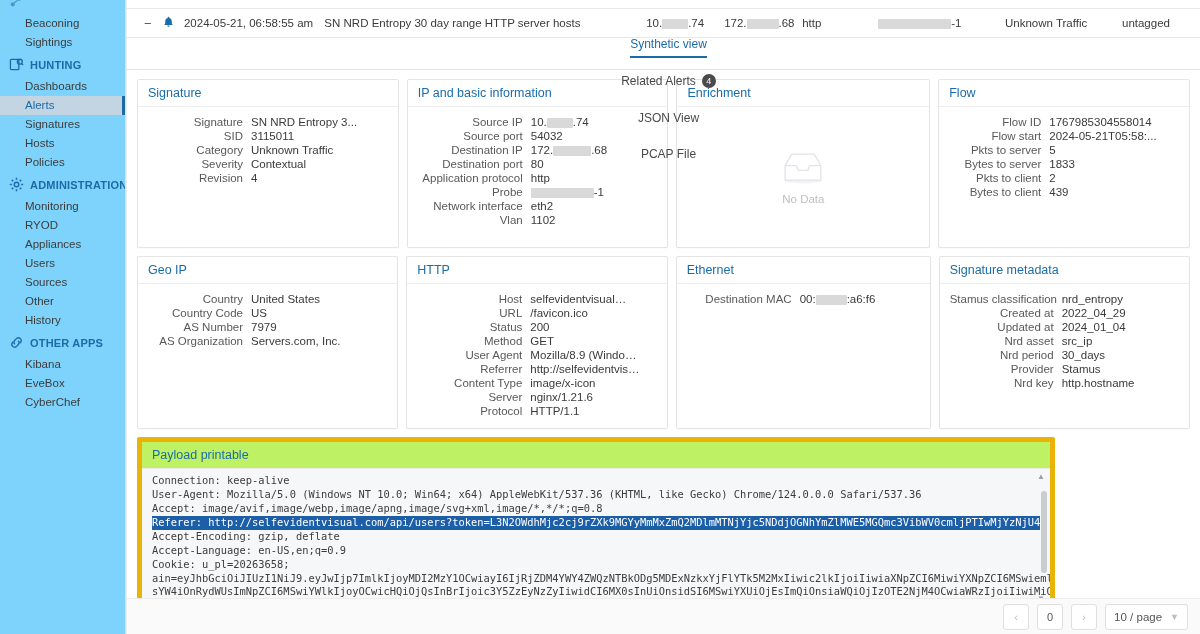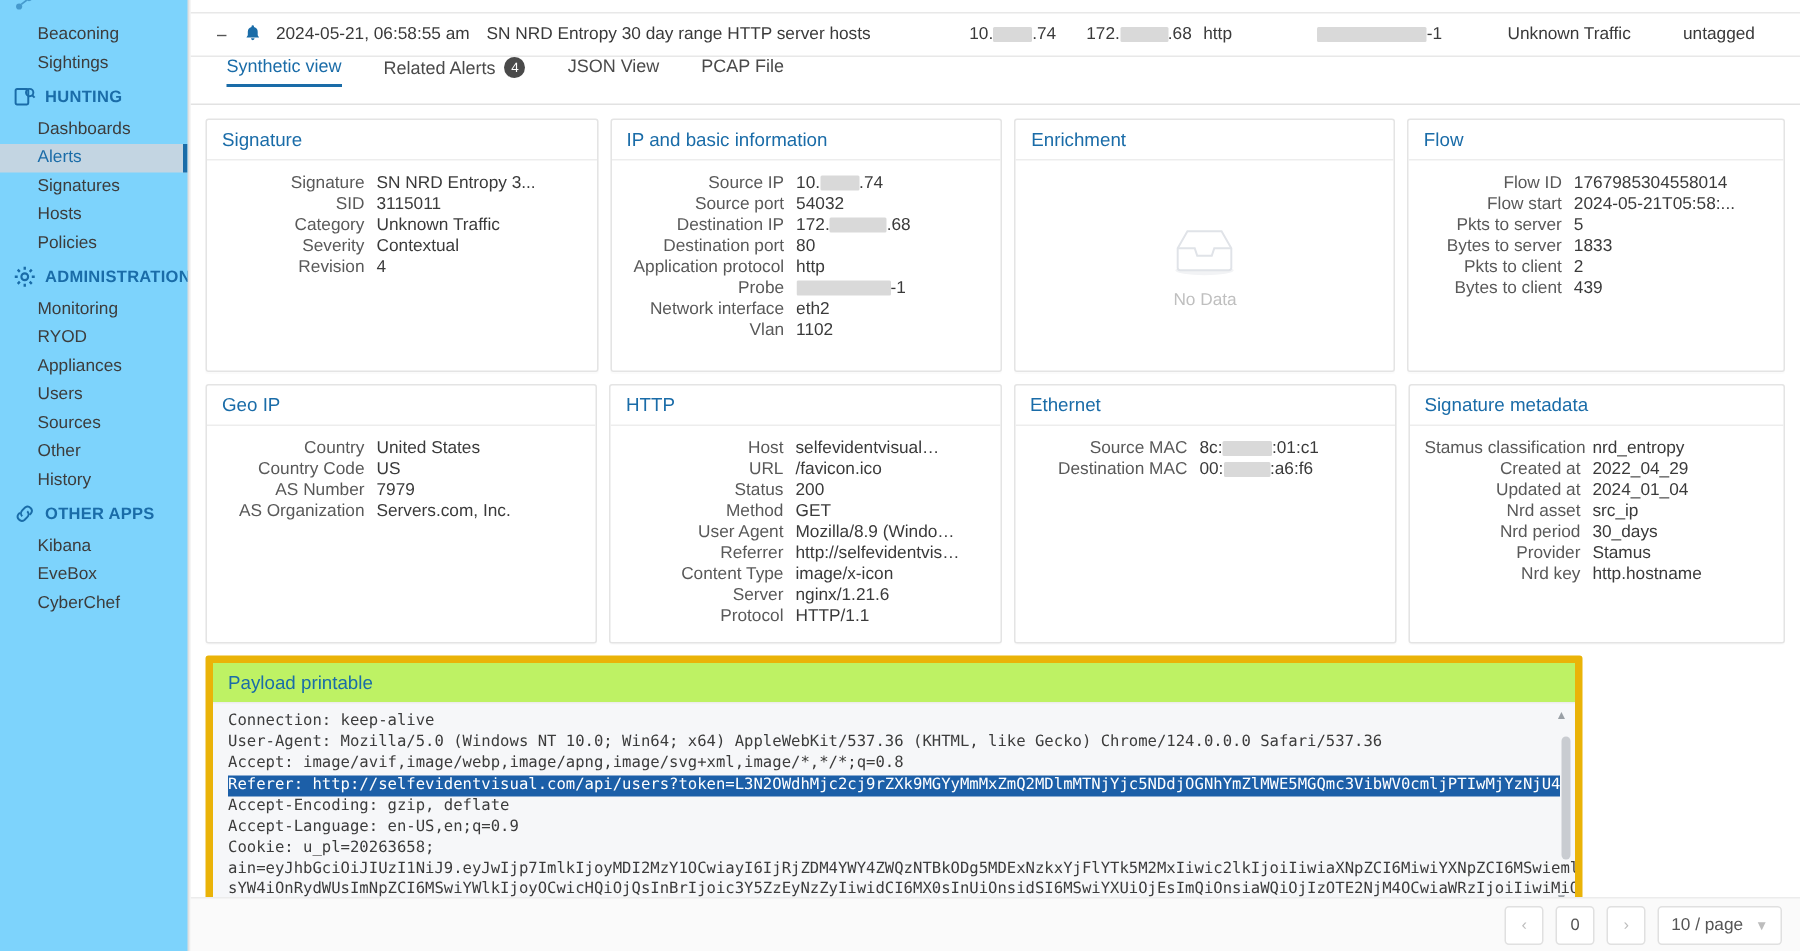--- a/index.html
+++ b/index.html
@@ -88,25 +88,26 @@
   .redact {
     display: inline-block;
     background: #d9d9d9;
     border-radius: 1px;
     vertical-align: middle;
     height: 10px;
   }
 
   
   .tabs {
-    display: flex; align-items: flex-start;
+    display: flex; align-items: center;
     height: 32px;
     padding-left: 10px;
     border-bottom: 1px solid #e2e2e2;
-    gap: 0px;
+    gap: 16px;
+    flex-direction: column;
   }
   .tab {
     padding: 0 14px 8px 14px;
     font-size: 12px;
     color: #4a4a4a;
     cursor: pointer;
     position: relative;
     display: flex; align-items: center; gap: 6px;
     line-height: 12px;
   }
@@ -521,24 +522,20 @@
             <div class="kv">
                 <div class="k k-http">Protocol</div>
                 <div class="v v-http">HTTP/1.1</div>
               </div>
           </div>
         </div>
 
         <div class="card c3 row2">
           <div class="card-head">Ethernet</div>
           <div class="card-body">
-            <div class="kv">
-                <div class="k k-eth">Source MAC</div>
-              <div class="v v-eth"><span>8c:</span><span class="redact" style="width:33px;"></span><span>:01:c1</span></div>
-              </div>
             <div class="kv">
                 <div class="k k-eth">Destination MAC</div>
               <div class="v v-eth"><span>00:</span><span class="redact" style="width:31px;"></span><span>:a6:f6</span></div>
               </div>
           </div>
         </div>
 
         <div class="card c4 row2">
           <div class="card-head">Signature metadata</div>
           <div class="card-body">

